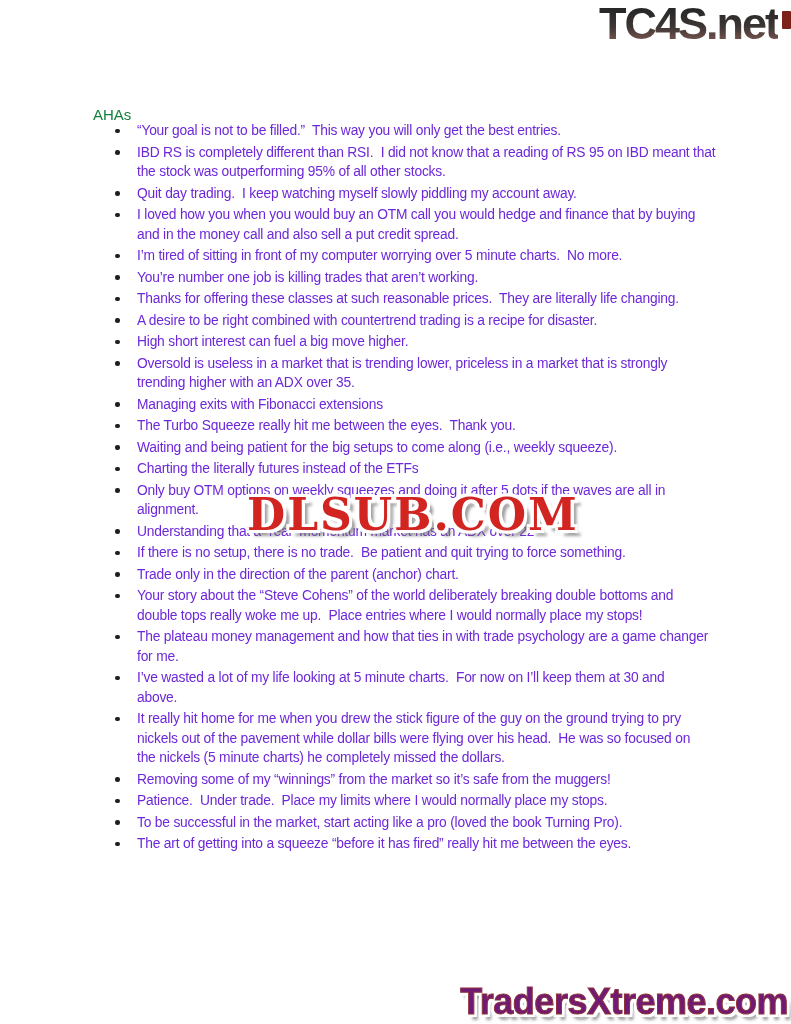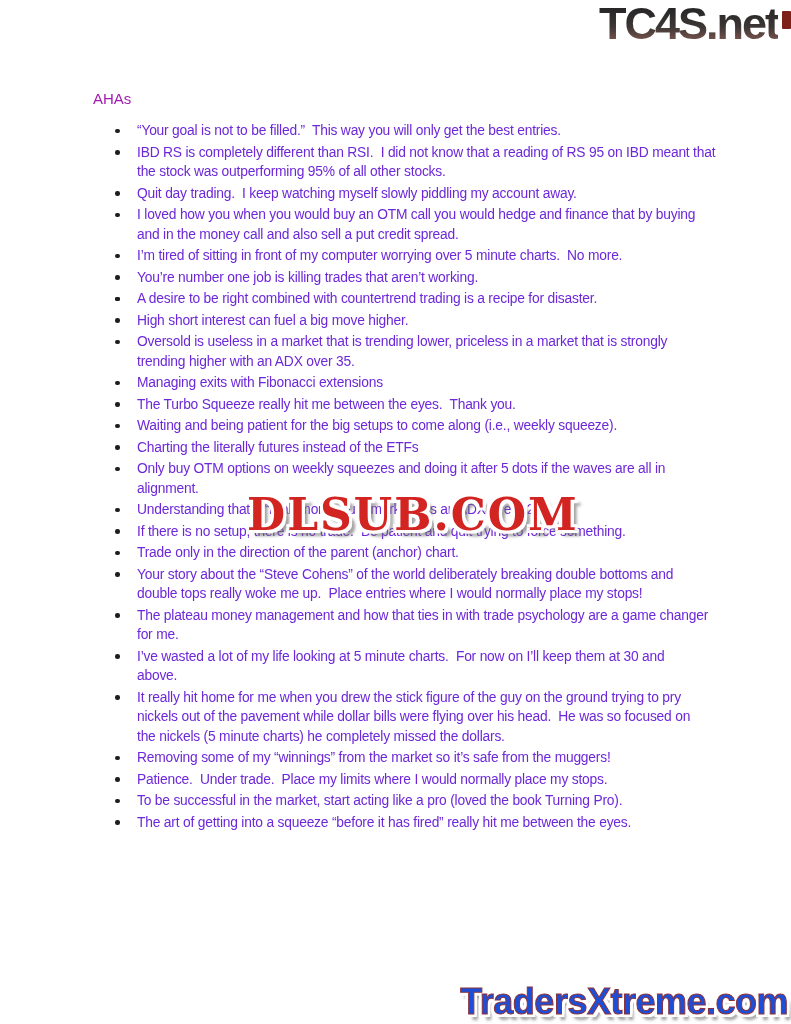--- a/index.html
+++ b/index.html
@@ -38,23 +38,23 @@
     width: 9px;
     height: 18px;
     background: #7d2017;
     border-radius: 1px;
   }
 
   
   .doc-title {
     position: absolute;
     left: 93px;
-    top: 90px;
+    top: 106px;
     font-size: 15px;
-    color: #a21caf;
+    color: #15803d;
   }
   ul.aha-list {
     position: absolute;
     left: 112px;
     top: 121px;
     width: 618px;
     list-style: none;
   }
   ul.aha-list li {
     position: relative;
@@ -96,21 +96,21 @@
   }
 
   
   .tx-logo {
     position: absolute;
     top: 981px;
     right: 3px;
     font-size: 36px;
     font-weight: bold;
     letter-spacing: -0.5px;
-    color: #1d4ed8;
+    color: #701a75;
     -webkit-text-stroke: 1px #8d3138;
     text-shadow:
       -3px -3px 0 #ffffff,  3px -3px 0 #ffffff,
       -3px  3px 0 #ffffff,  3px  3px 0 #ffffff,
       -3px  0   0 #ffffff,  3px  0   0 #ffffff,
        0   -3px 0 #ffffff,  0    3px 0 #ffffff,
        4px  6px 3px rgba(120,120,120,0.7);
     z-index: 5;
   }
 </style>
@@ -124,21 +124,21 @@
 
 <ul class="aha-list" id="bullet-list">
     <li><span class="bullet-dot"></span><span class="li-text">“Your goal is not to be filled.”  This way you will only get the best entries.</span></li>
     <li><span class="bullet-dot"></span><span class="li-text">IBD RS is completely different than RSI.  I did not know that a reading of RS 95 on IBD meant that
 the stock was outperforming 95% of all other stocks.</span></li>
     <li><span class="bullet-dot"></span><span class="li-text">Quit day trading.  I keep watching myself slowly piddling my account away.</span></li>
     <li><span class="bullet-dot"></span><span class="li-text">I loved how you when you would buy an OTM call you would hedge and finance that by buying
 and in the money call and also sell a put credit spread.</span></li>
     <li><span class="bullet-dot"></span><span class="li-text">I’m tired of sitting in front of my computer worrying over 5 minute charts.  No more.</span></li>
     <li><span class="bullet-dot"></span><span class="li-text">You’re number one job is killing trades that aren’t working.</span></li>
-    <li><span class="bullet-dot"></span></li>
+    <li><span class="bullet-dot"></span><span class="li-text">Thanks for offering these classes at such reasonable prices.  They are literally life changing.</span></li>
     <li><span class="bullet-dot"></span><span class="li-text">A desire to be right combined with countertrend trading is a recipe for disaster.</span></li>
     <li><span class="bullet-dot"></span><span class="li-text">High short interest can fuel a big move higher.</span></li>
     <li><span class="bullet-dot"></span><span class="li-text">Oversold is useless in a market that is trending lower, priceless in a market that is strongly
 trending higher with an ADX over 35.</span></li>
     <li><span class="bullet-dot"></span><span class="li-text">Managing exits with Fibonacci extensions</span></li>
     <li><span class="bullet-dot"></span><span class="li-text">The Turbo Squeeze really hit me between the eyes.  Thank you.</span></li>
     <li><span class="bullet-dot"></span><span class="li-text">Waiting and being patient for the big setups to come along (i.e., weekly squeeze).</span></li>
     <li><span class="bullet-dot"></span><span class="li-text">Charting the literally futures instead of the ETFs</span></li>
     <li><span class="bullet-dot"></span><span class="li-text">Only buy OTM options on weekly squeezes and doing it after 5 dots if the waves are all in
 alignment.</span></li>

